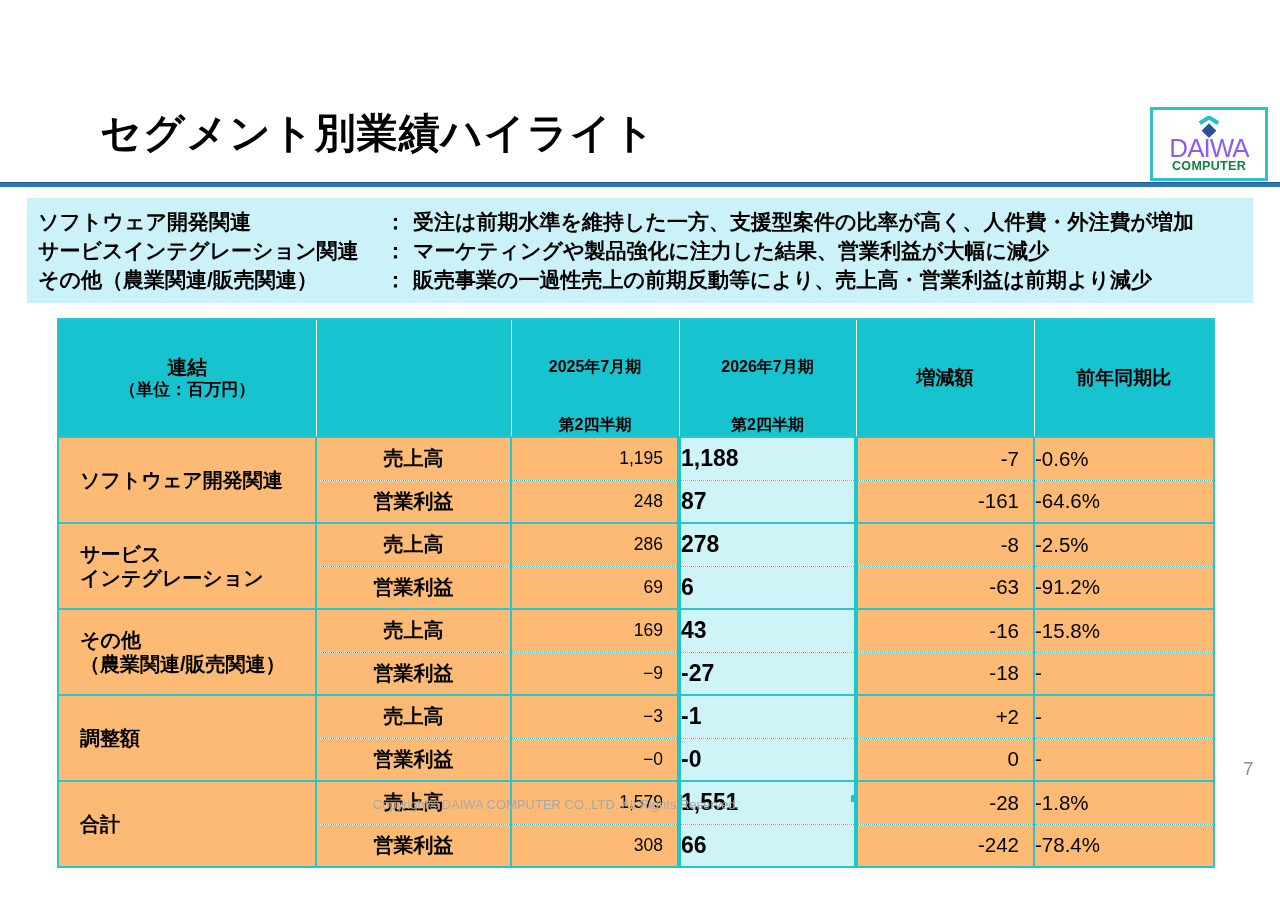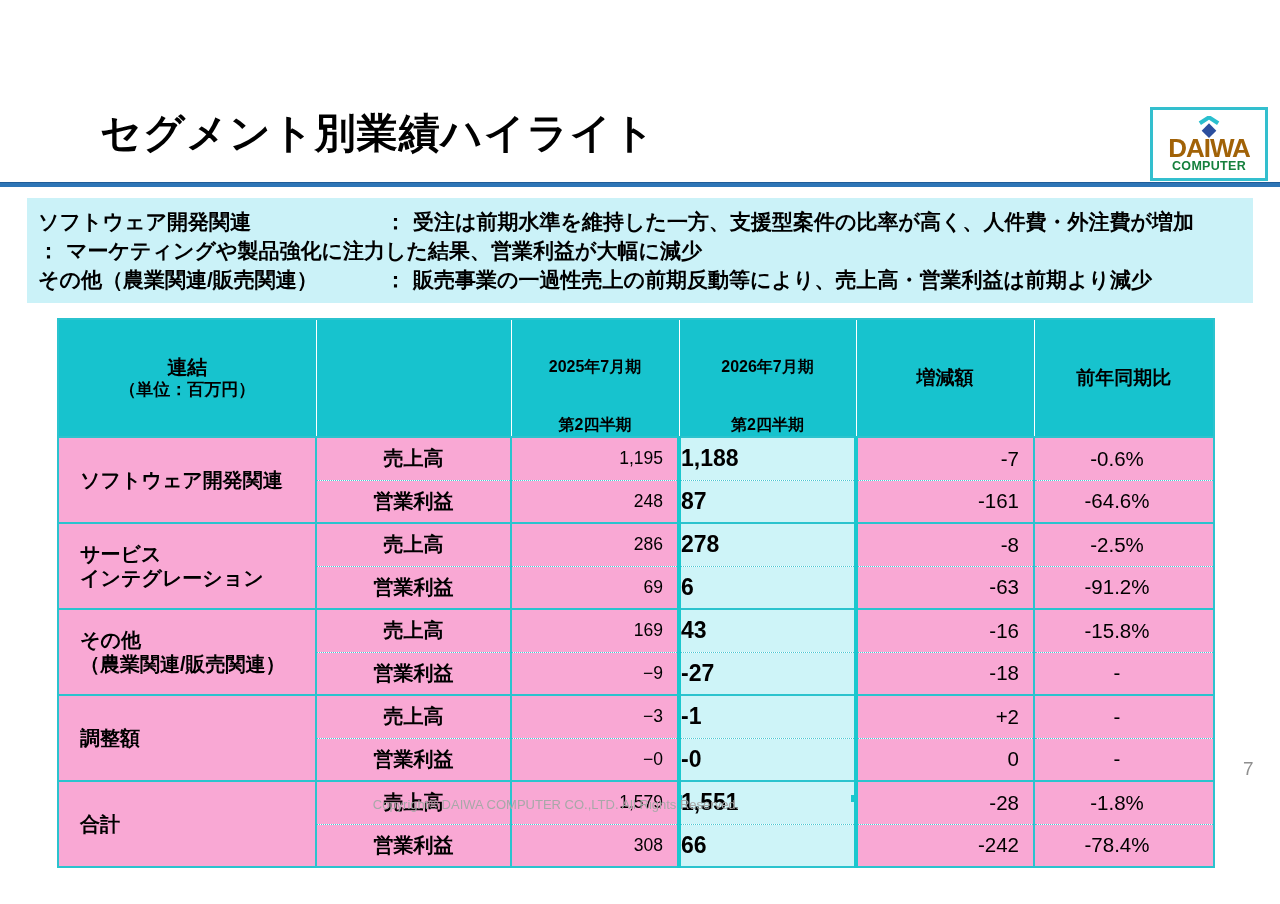--- a/index.html
+++ b/index.html
@@ -20,21 +20,21 @@
     background:#2E75B6; border-top:1px solid #1f5d99;
   }
 
   
   .logo {
     position:absolute; left:1150px; top:107px; width:112px; height:68px;
     border:3px solid #33BFCE; background:#fff;
     display:flex; flex-direction:column; align-items:center; justify-content:center;
   }
   .logo-mark { height:22px; margin-bottom:-2px; }
-  .logo-daiwa { color:#a16207; font-weight:bold; font-size:26px; line-height:24px; letter-spacing:-1px; }
+  .logo-daiwa { color:#8b5cf6; font-weight:normal; font-size:26px; line-height:24px; letter-spacing:-1px; }
   .logo-computer { color:#15803d; font-weight:bold; font-size:12.5px; line-height:13px; letter-spacing:0.3px; }
 
   
   .summary {
     position:absolute; left:27px; top:198px; width:1226px; height:105px;
     background:#CBF2F8; box-sizing:border-box; padding:9px 8px 0 11px;
   }
   .summary-row { display:flex; font-size:21px; font-weight:bold; line-height:29px; white-space:nowrap; }
   .sum-label { width:347px; flex:none; }
   .sum-colon { flex:none; margin-right:7px; }
@@ -52,21 +52,21 @@
     background:#17C3CE; color:#000000; font-weight:bold; height:62px;
     text-align:center; vertical-align:middle;
     border-left:1.5px solid rgba(255,255,255,0.75);
   }
   thead th:first-child { border-left:none; }
   .h-main { font-size:20px; line-height:24px; }
   .h-sub  { font-size:17px; line-height:22px; }
   .h-year { font-size:16px; line-height:22px;margin-top:36px; }
   .h-col  { font-size:19px; }
 
-  tbody td { height:41.5px; vertical-align:middle; background:#f9a8d4; }
+  tbody td { height:41.5px; vertical-align:middle; background:#fdba74; }
 
   tr.rfirst td  { border-top:2px solid #2BC3CE; }
   tr.rsecond td { border-top:1.5px dotted #45C8D3; }
 
   .seg-name {
     text-align:left; padding-left:21px; font-weight:bold; font-size:20px; line-height:24px;
   }
   .metric {
     text-align:center; font-weight:bold; font-size:20px;
     border-left:2px solid #2BC3CE;
@@ -74,21 +74,21 @@
   .v2025 {
     text-align:right; padding-right:14px; font-size:17.5px;
     border-left:2px solid #2BC3CE;
   }
   .v2026 {
     text-align:left; padding-right:20px; font-size:23px; font-weight:bold;
     background:#CEF4F8 !important;
     border-left:4px solid #1BC7CE; border-right:4px solid #1BC7CE;
   }
   .vchg { text-align:right; padding-right:14px; font-size:20.5px; }
-  .vyoy { text-align:center; padding-right:14px; font-size:20.5px; border-left:2px solid #2BC3CE; }
+  .vyoy { text-align:left; padding-right:14px; font-size:20.5px; border-left:2px solid #2BC3CE; }
 
   .hl-tab { position:absolute; width:4px; height:7px; background:#1BC7CE; top:795px; }
   .hl-tab-left  { left:678px; }
   .hl-tab-right { left:851px; }
 
   
   .copyright {
     position:absolute; left:0; width:1112px; top:797px; text-align:center;
     color:#A8A8A8; font-size:13px;
   }
@@ -111,20 +111,21 @@
   <div class="logo-computer">COMPUTER</div>
 </div>
 
 <div class="summary">
   <div class="summary-row">
     <span class="sum-label">ソフトウェア開発関連</span>
     <span class="sum-colon">：</span>
     <span class="sum-text">受注は前期水準を維持した一方、支援型案件の比率が高く、人件費・外注費が増加</span>
   </div>
   <div class="summary-row">
+    <span class="sum-label">サービスインテグレーション関連</span>
     <span class="sum-colon">：</span>
     <span class="sum-text">マーケティングや製品強化に注力した結果、営業利益が大幅に減少</span>
   </div>
   <div class="summary-row">
     <span class="sum-label">その他（農業関連/販売関連）</span>
     <span class="sum-colon">：</span>
     <span class="sum-text">販売事業の一過性売上の前期反動等により、売上高・営業利益は前期より減少</span>
   </div>
 </div>
 

